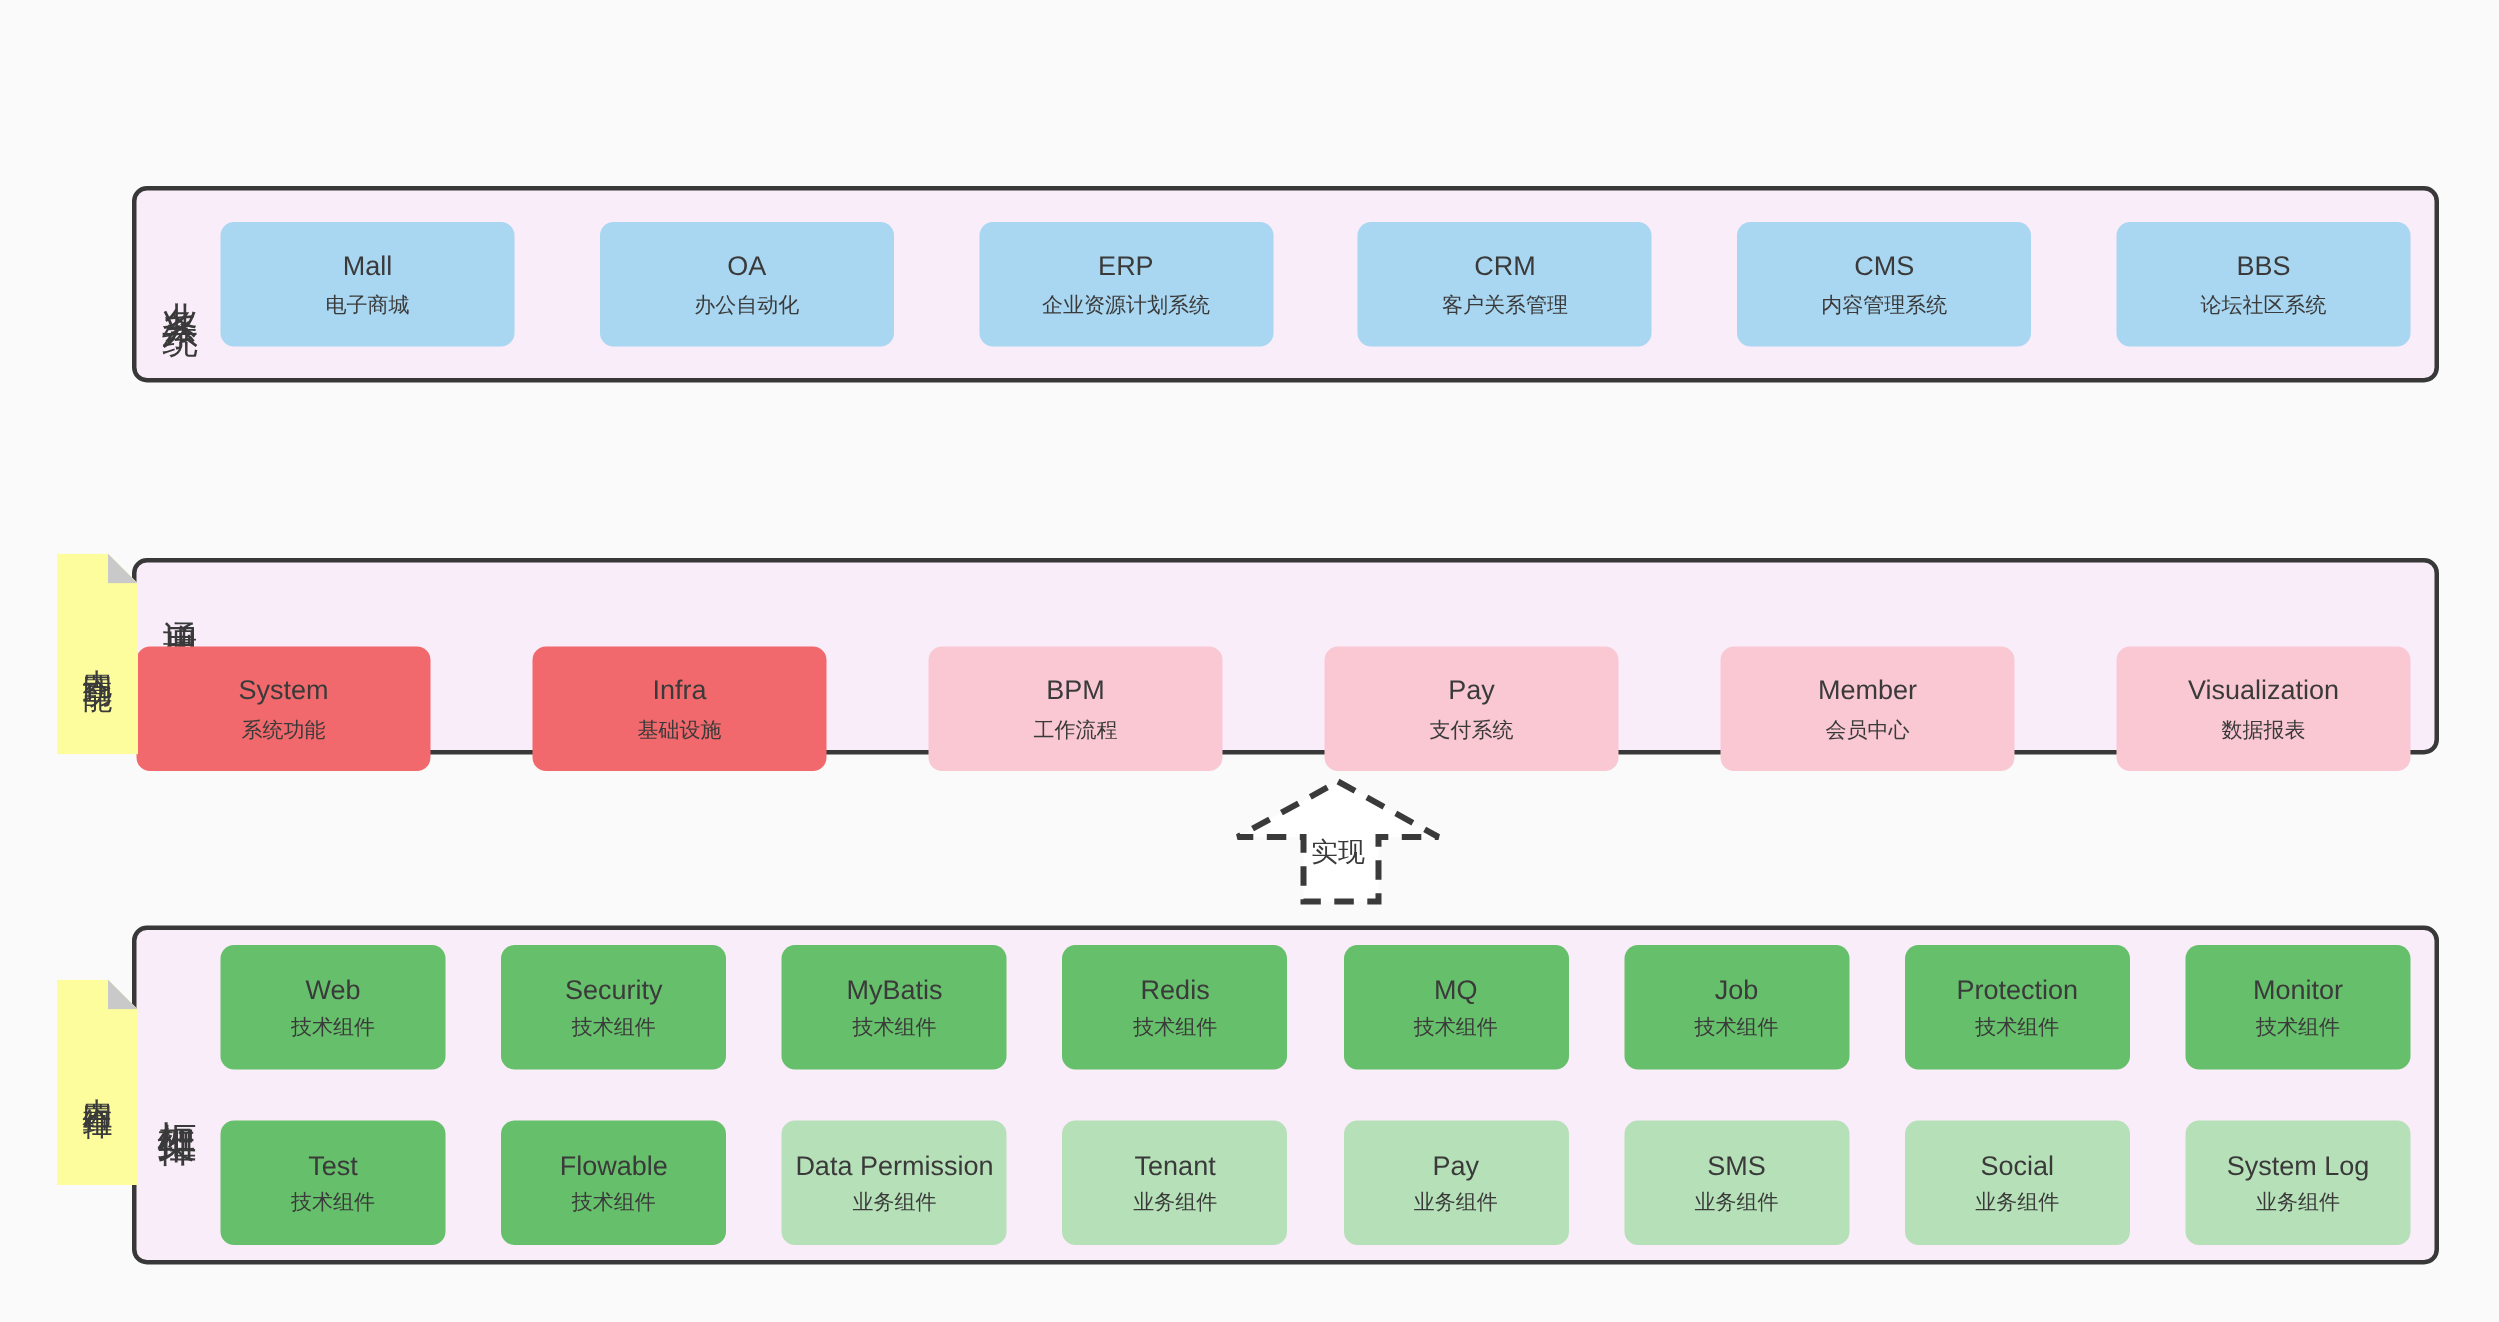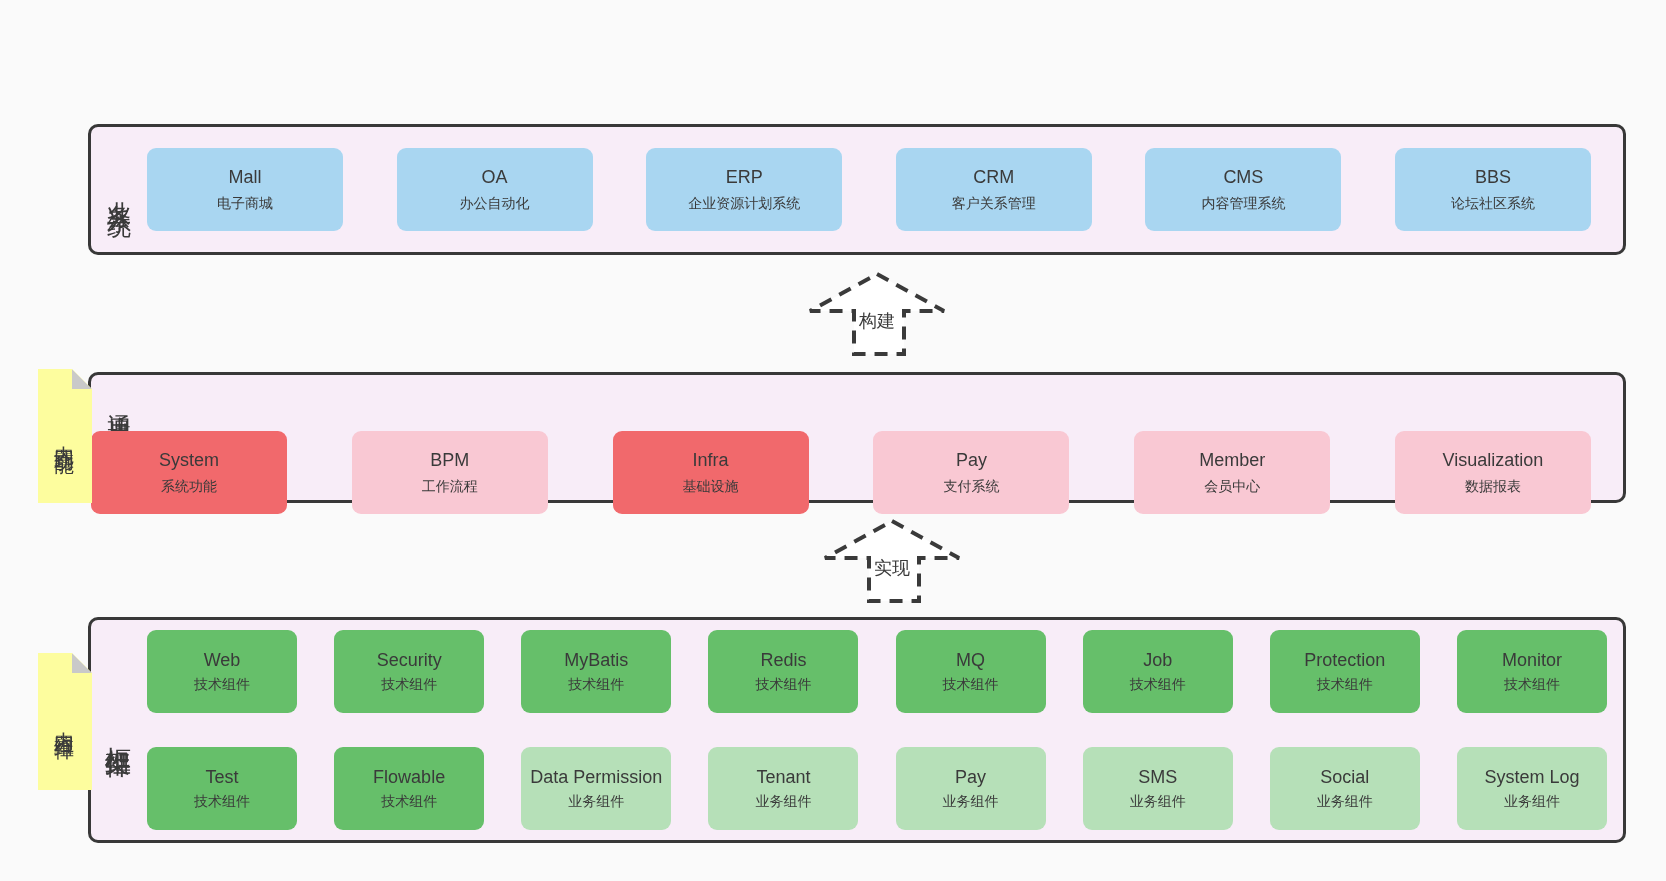--- a/index.html
+++ b/index.html
@@ -9,21 +9,21 @@
   .panel {
     position:absolute; left:88px; width:1538px;
     background:#f8edf8; border:3px solid #383838; border-radius:10px;
     box-sizing:border-box; display:flex; align-items:stretch;
   }
   .panel-label {
     width:56px; display:flex; align-items:center; justify-content:center;
     writing-mode:vertical-rl; text-orientation:upright;
     font-size:24px; letter-spacing:4px; color:#3a3a3a; flex:0 0 56px;
   }
-  .boxes-area { flex:1; display:flex; align-items:center; justify-content:space-between; padding-right:32px; }
+  .boxes-area { flex:1; display:flex; align-items:center; justify-content:space-between; padding-right:16px; }
   .boxes-col  { flex:1; display:flex; flex-direction:column; justify-content:center; gap:34px; padding-right:16px; }
   .boxes-row  { display:flex; justify-content:space-between; }
 
   
   .box {
     border-radius:9px; display:flex; flex-direction:column;
     align-items:center; justify-content:center; text-align:center;
     padding:4px 8px; box-sizing:border-box;
   }
   .box .box-name { font-size:18px; line-height:26px; }
@@ -92,44 +92,38 @@
           <div class="box-desc">内容管理系统</div>
         </div>
 
         <div class="box box-wide blue">
           <div class="box-name">BBS</div>
           <div class="box-desc">论坛社区系统</div>
         </div>
       </div>
   </div>
 
-  <div class="arrow" style="left:806px; top:270px;">
-    <svg viewBox="0 0 142 88">
-      <polygon points="71,4 138,41 98,41 98,84 48,84 48,41 4,41"></polygon>
-      <text x="71" y="57" text-anchor="middle">构建</text>
-    </svg>
-  </div>
 
   <div class="panel" style="top:372px; height:131px;flex-direction:column;">
     <div class="panel-label">通用模块</div>
     <div class="boxes-area">
 
         <div class="box box-wide red">
           <div class="box-name">System</div>
           <div class="box-desc">系统功能</div>
         </div>
 
-        <div class="box box-wide pink">
-          <div class="box-name">BPM</div>
-          <div class="box-desc">工作流程</div>
-        </div>
-
         <div class="box box-wide red">
           <div class="box-name">Infra</div>
           <div class="box-desc">基础设施</div>
+        </div>
+
+        <div class="box box-wide pink">
+          <div class="box-name">BPM</div>
+          <div class="box-desc">工作流程</div>
         </div>
 
         <div class="box box-wide pink">
           <div class="box-name">Pay</div>
           <div class="box-desc">支付系统</div>
         </div>
 
         <div class="box box-wide pink">
           <div class="box-name">Member</div>
           <div class="box-desc">会员中心</div>

